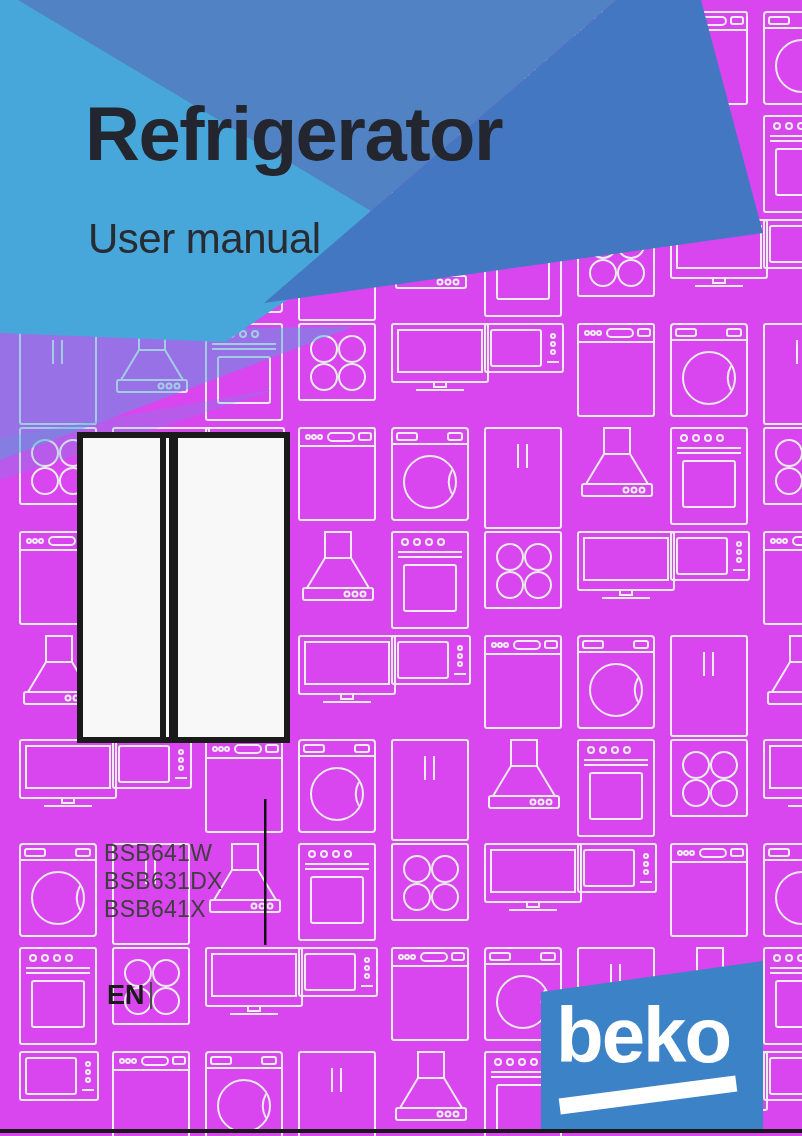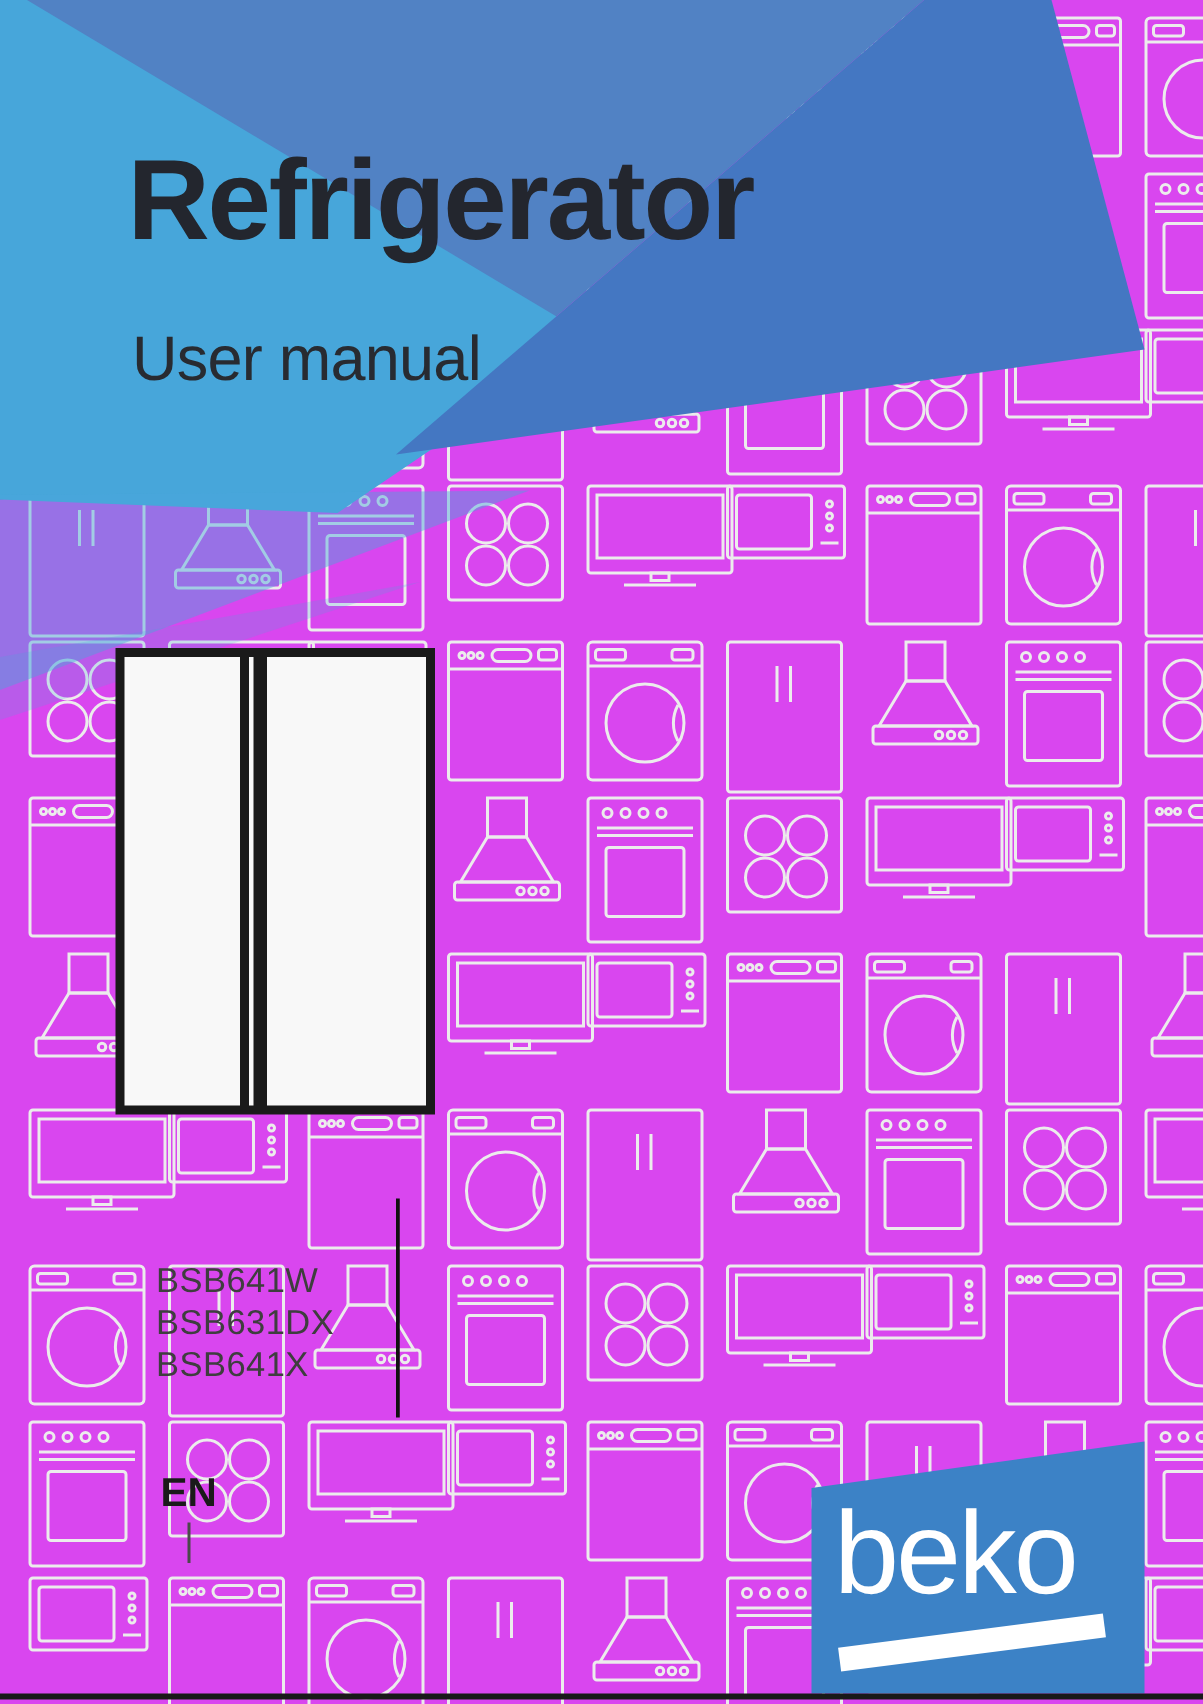--- a/index.html
+++ b/index.html
@@ -26,26 +26,26 @@
   .models {
     position:absolute; left:104px; top:795px;
     font-size:23px; line-height:28px; letter-spacing:0.3px;
     color:#3E3E3E;
     margin-top:44px;
   }
   .models div { white-space:nowrap; }
   .lang {
     position:absolute; left:107px; top:980px;
     display:flex; align-items:center; gap:5px;
-    font-size:27px; line-height:30px; font-weight:700; color:#1A1A1A;flex-direction:column;
+    font-size:27px; line-height:30px; font-weight:700; color:#1A1A1A;
   }
   .lang .bar { width:2px; height:27px; background:#4A4A4A; }
   .wordmark {
     position:absolute; left:556px; top:1000px;
-    font-size:78px; line-height:70px; font-weight:400;
+    font-size:78px; line-height:70px; font-weight:700;
     letter-spacing:-2px; color:#FFFFFF; white-space:nowrap;
   }
   .logo-underline {
     position:absolute; left:559px; top:1087px; width:178px; height:16px;
     background:#FFFFFF; transform:rotate(-7.4deg);
   }
 </style>
 </head>
 <body>
 

